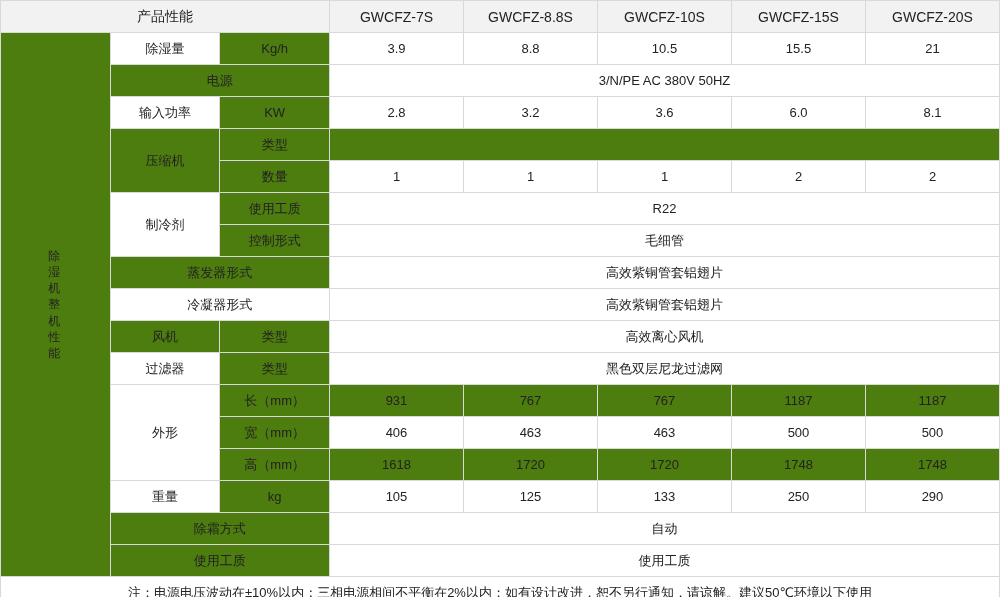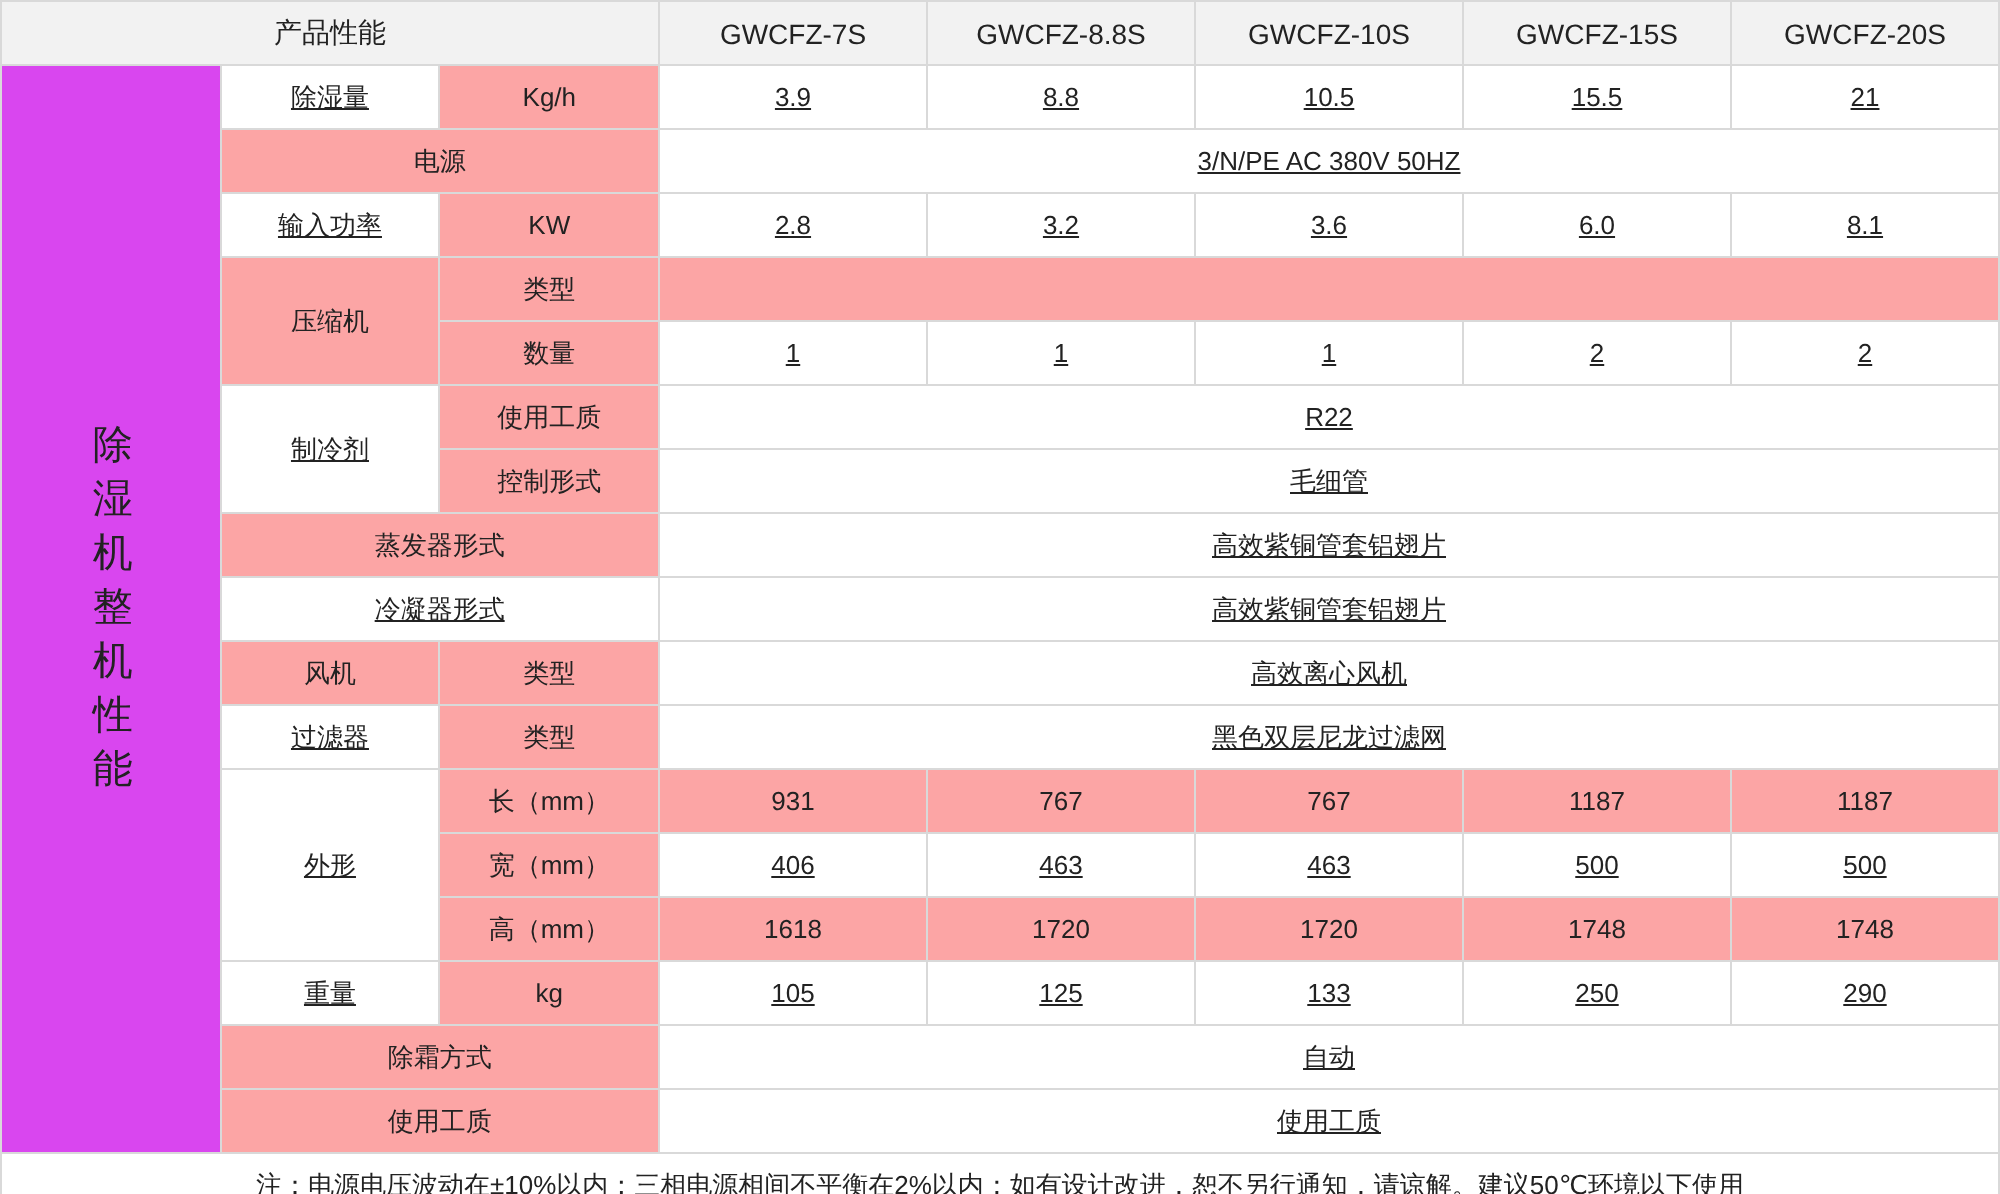--- a/index.html
+++ b/index.html
@@ -28,30 +28,29 @@
     height: 31px;
     font-weight: normal;
     color: #222222;
   }
   .hdr-row td {
     background: #f2f2f2;
     height: 34px;
     font-size: 14px;
   }
   .shade {
-    background: #fca5a5;
+    background: #4d7c0f;
   }
   .white {
     background: #ffffff;
-    text-decoration: underline;
   }
   .sidecell {
-    background: #d946ef;
+    background: #4d7c0f;
     width: 56px;
-    font-size: 20px;
+    font-size: 12px;
     letter-spacing: 2px;
     line-height: 1.35;
     padding: 0 14px;
   }
   .sidecell span {
     display: block;
     width: 18px;
     margin: 0 auto;
     word-break: break-all;
   }

